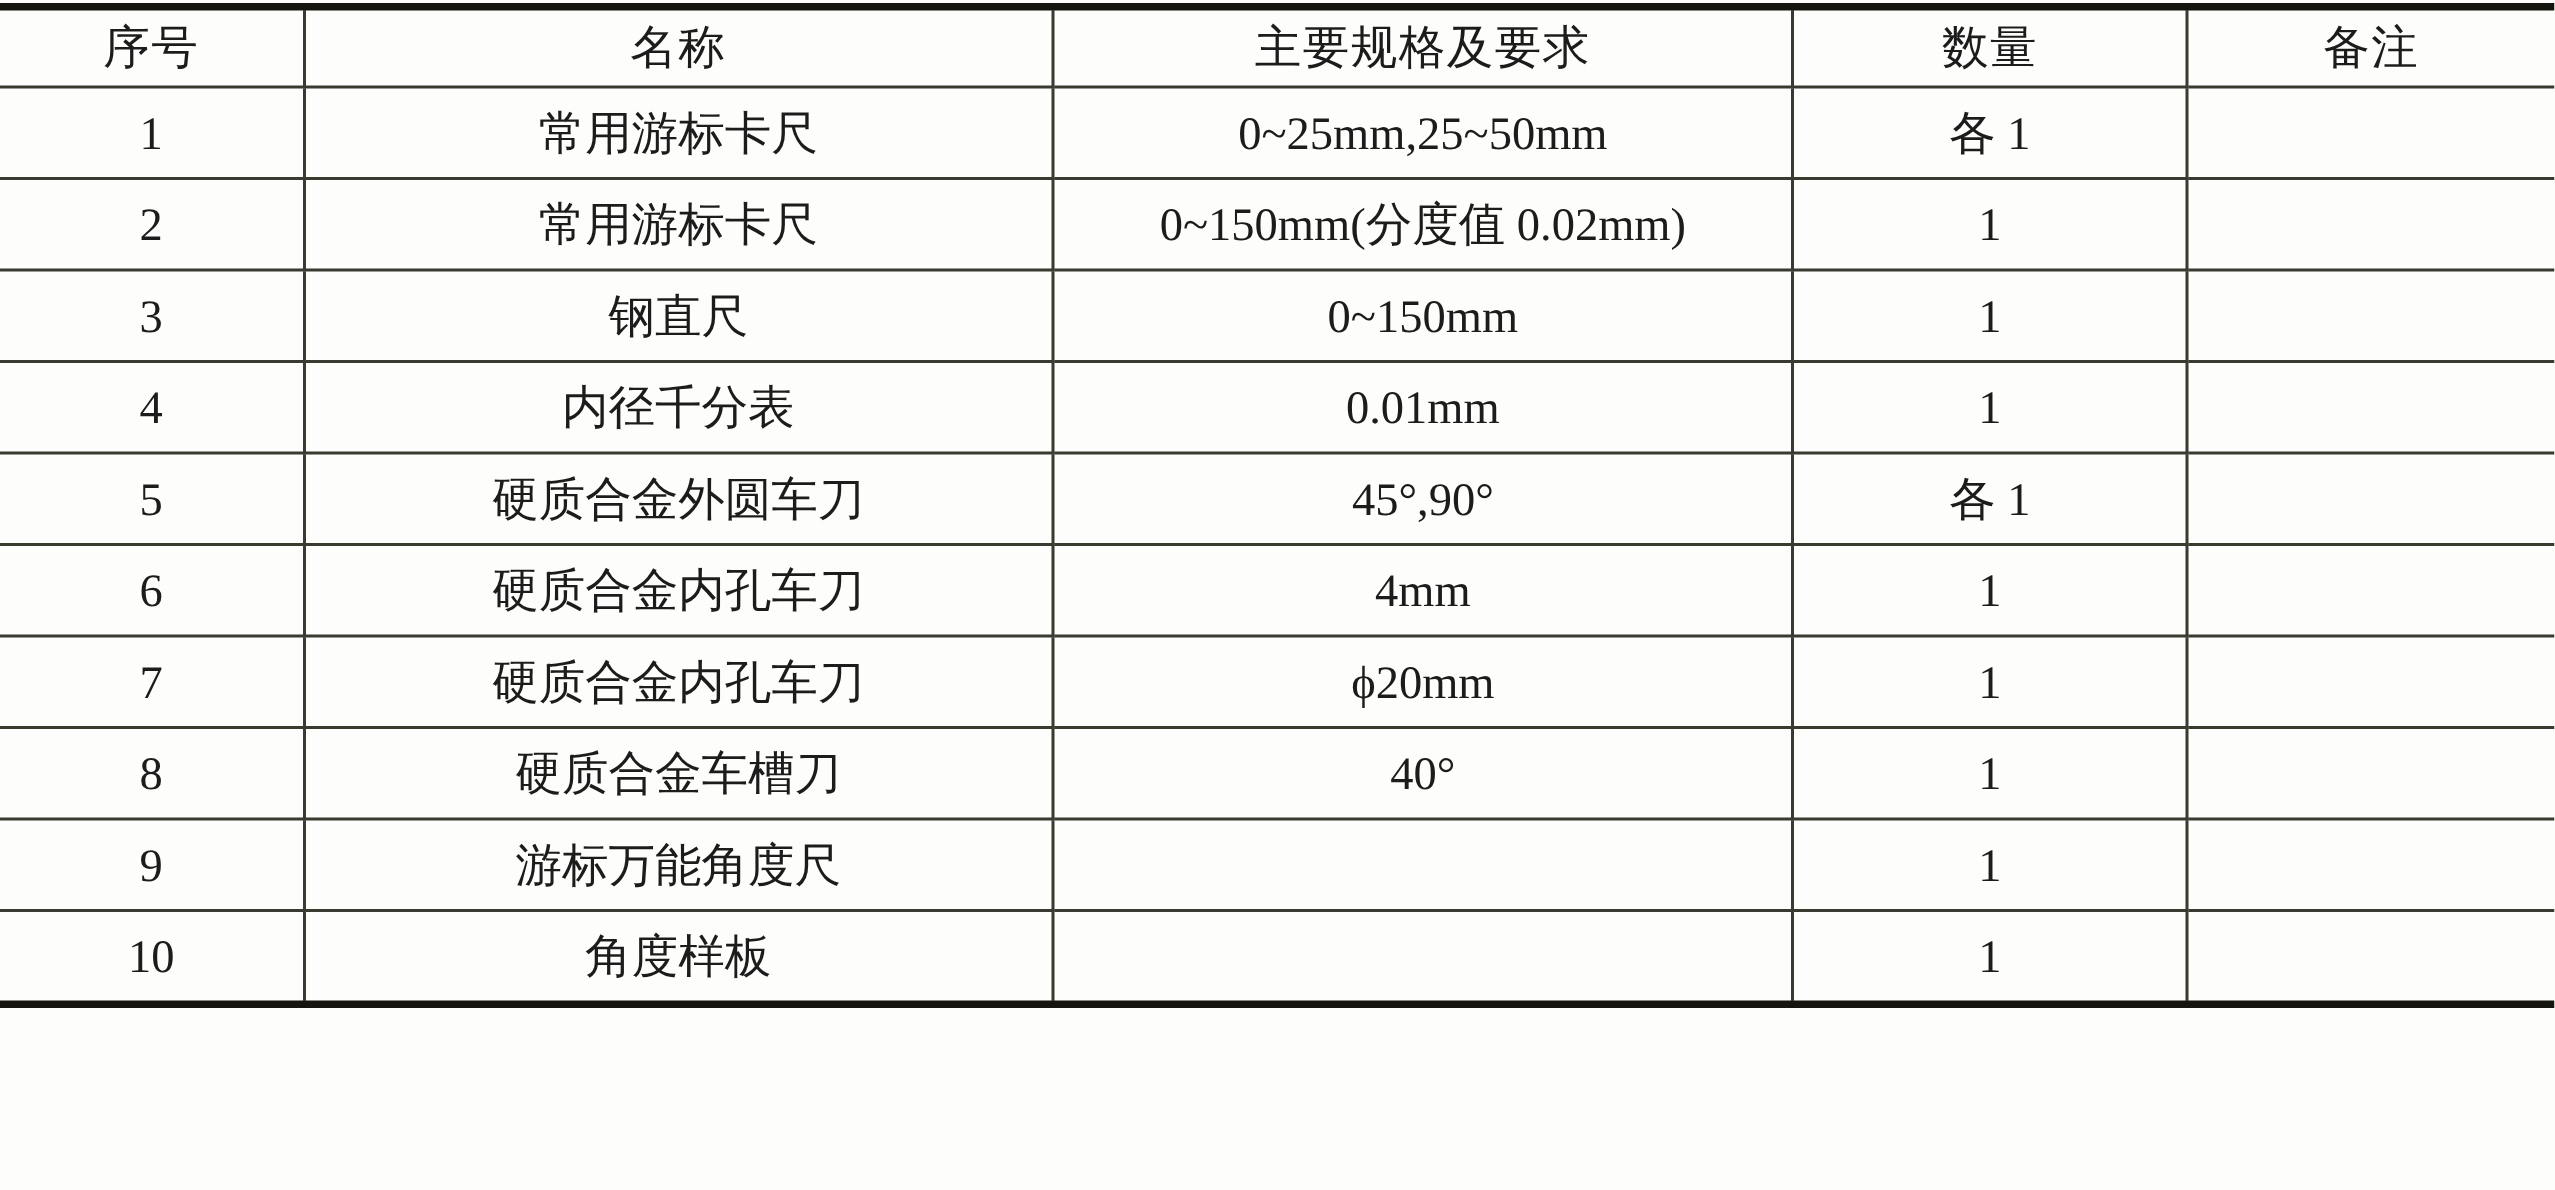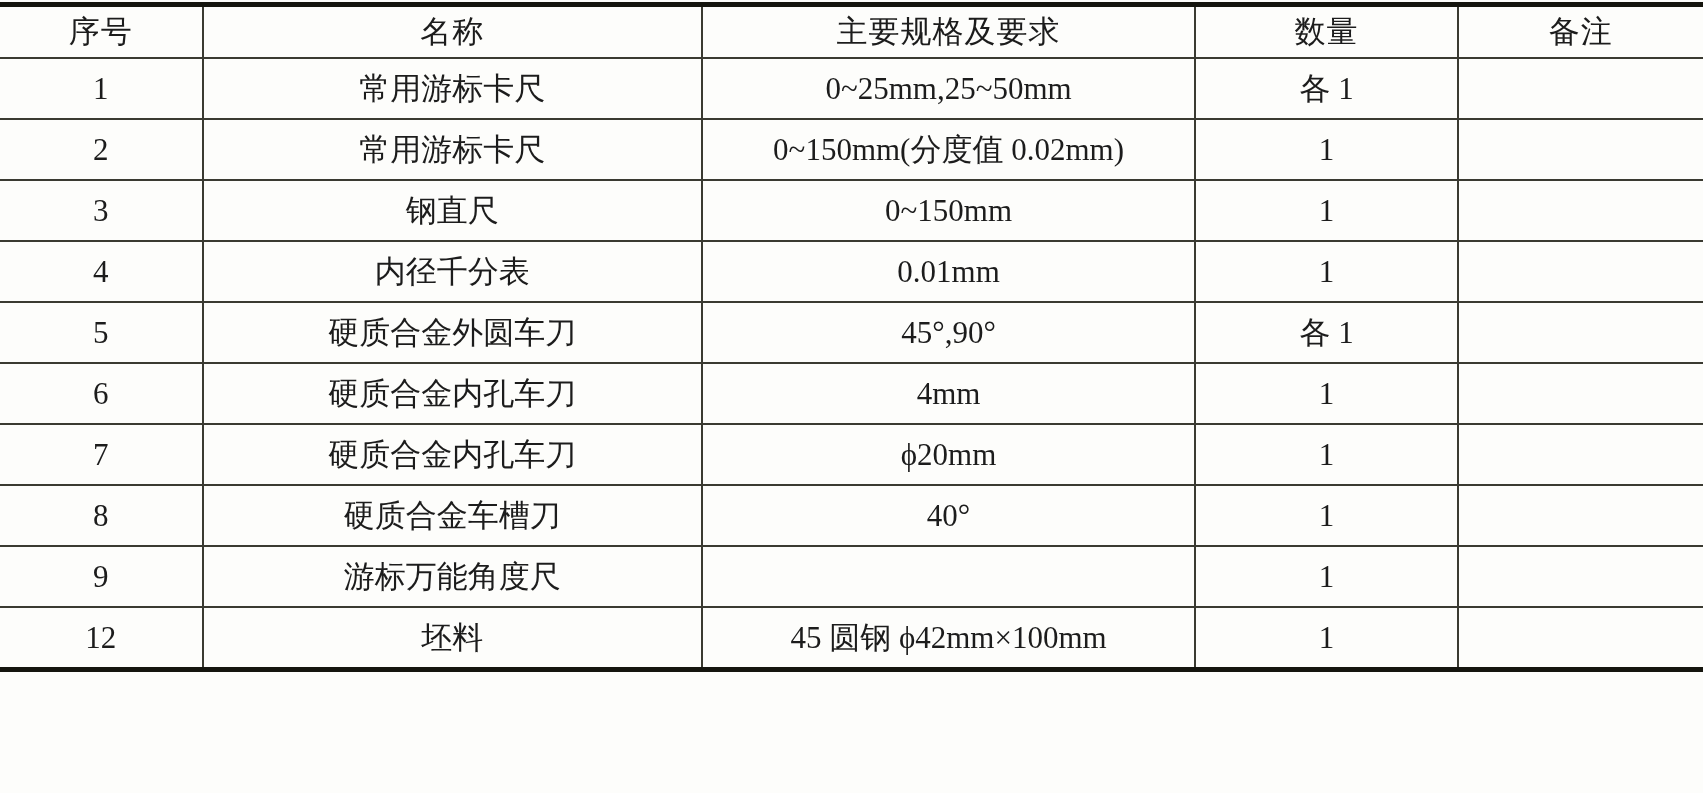--- a/index.html
+++ b/index.html
@@ -148,24 +148,24 @@
   </tr>
 
   <tr>
     <td>9</td>
     <td>游标万能角度尺</td>
     <td></td>
     <td>1</td>
     <td></td>
   </tr>
 
-
-
   <tr>
-    <td>12</td>
-    <td>坯料</td>
-    <td>45 圆钢 ϕ42mm×100mm</td>
+    <td>10</td>
+    <td>角度样板</td>
+    <td></td>
     <td>1</td>
     <td></td>
   </tr>
+
+
 </tbody>
   </table>
 </div>
 
 </body></html>

